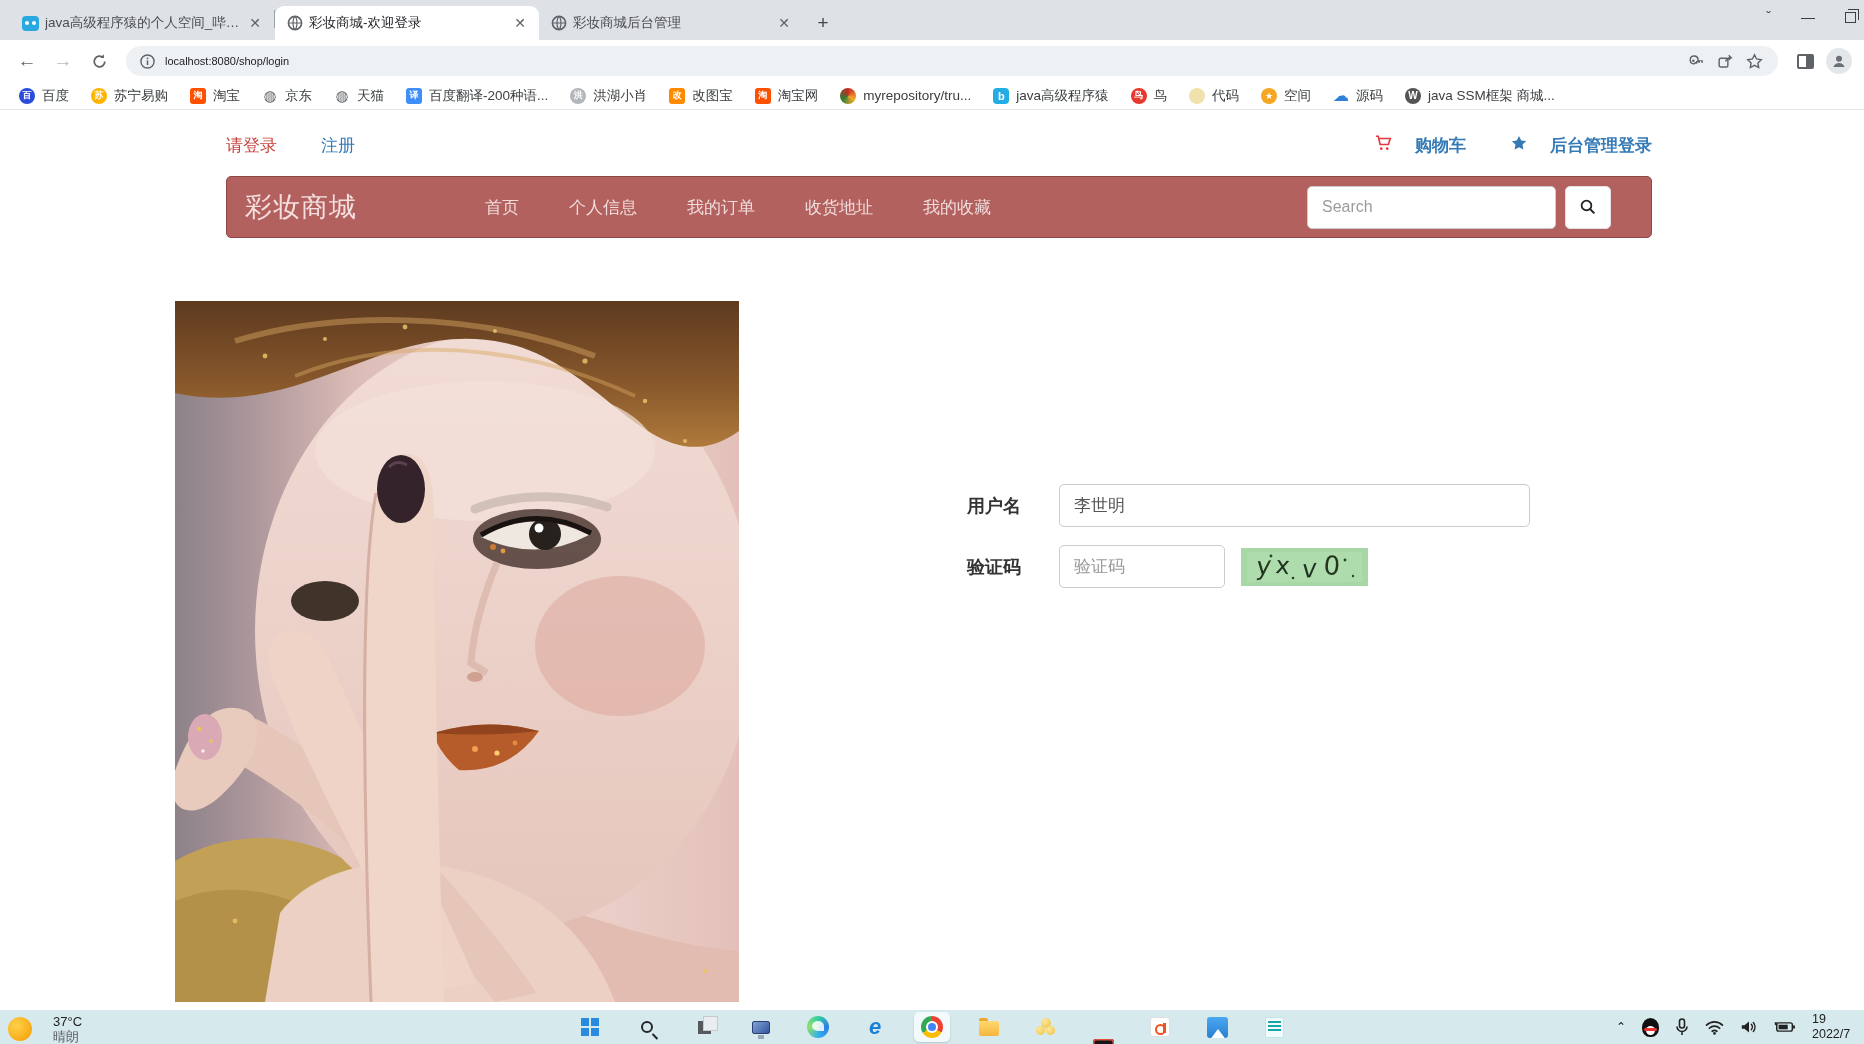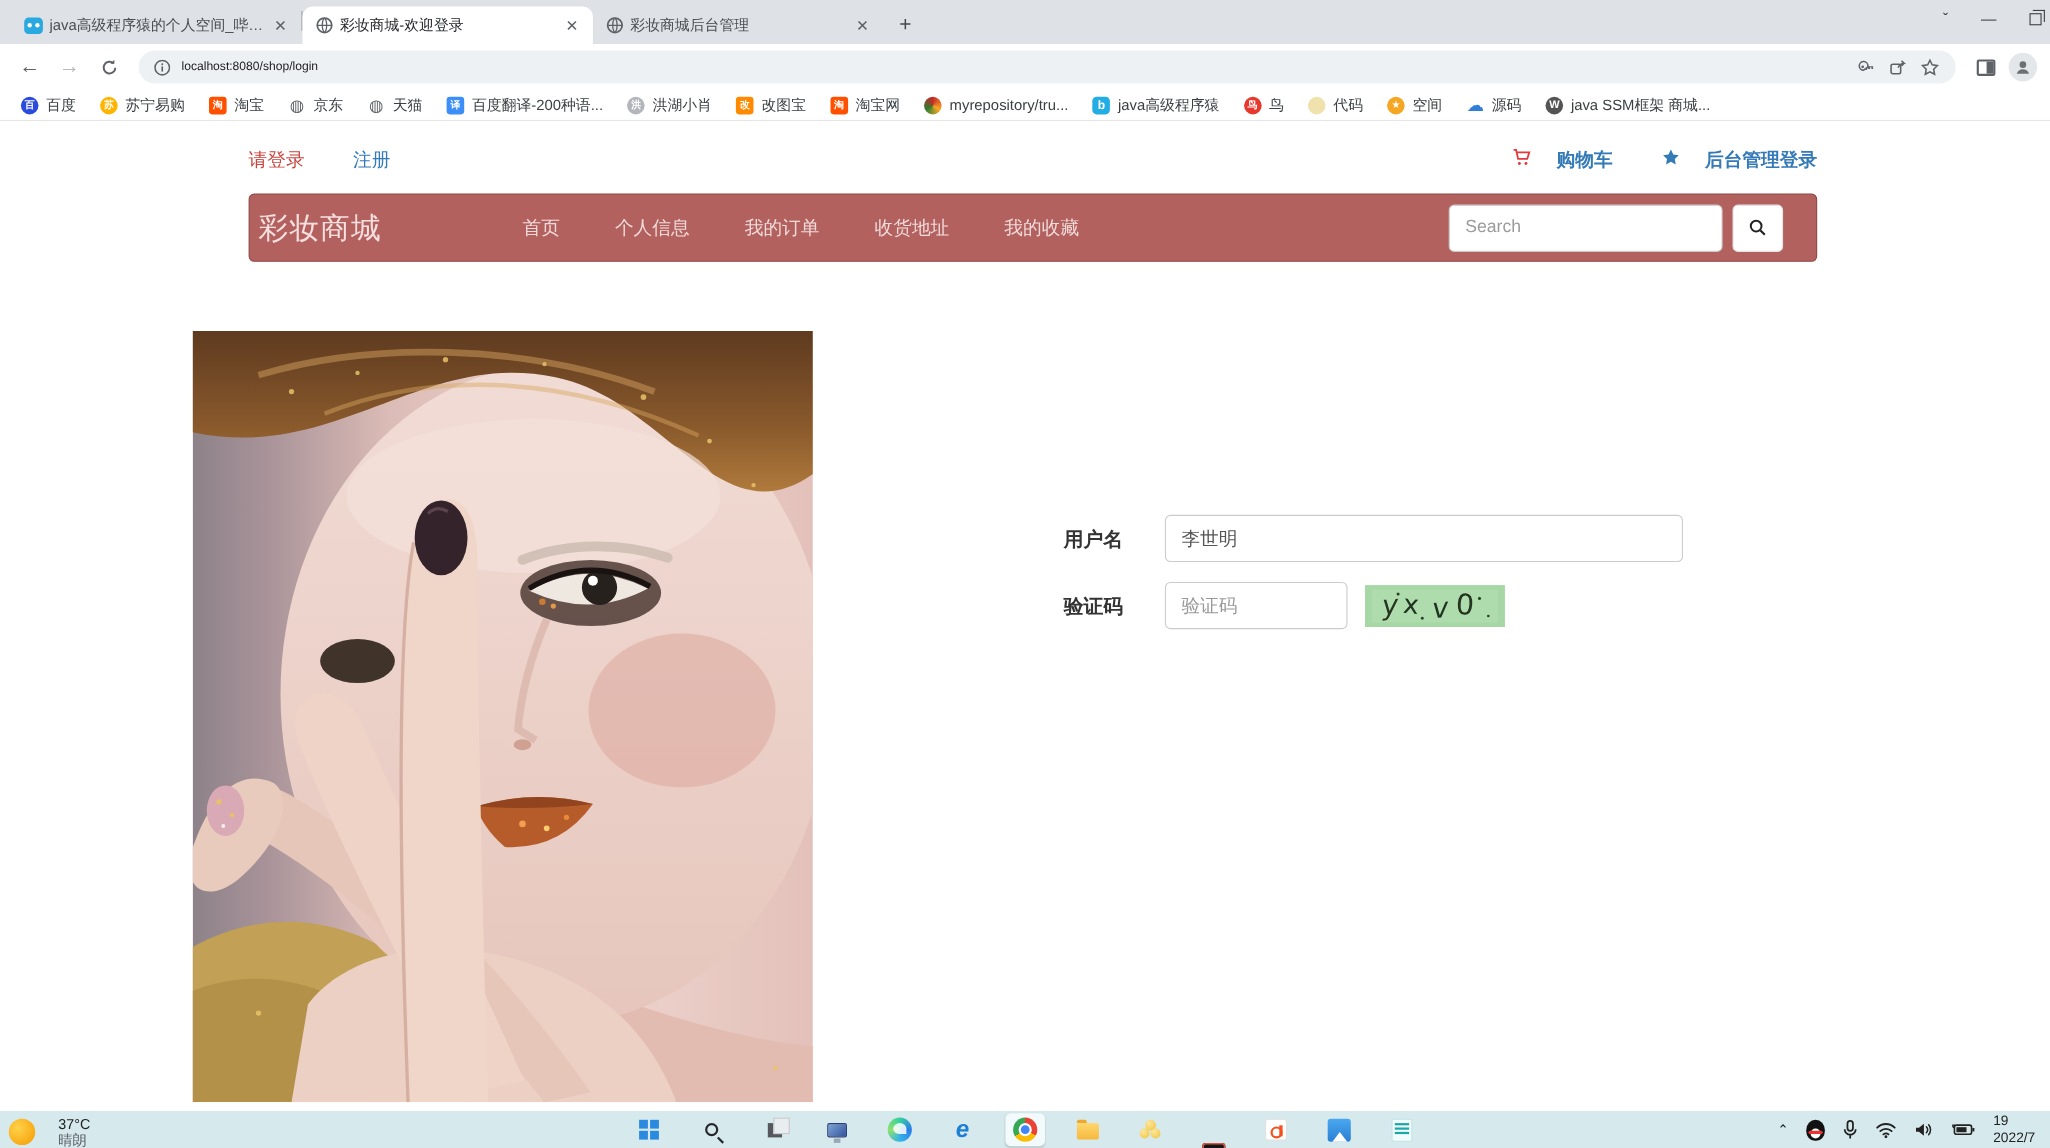--- a/index.html
+++ b/index.html
@@ -44,33 +44,33 @@
   
   .page { position:relative; height:900px; background:#fff; }
   .topbar { position:absolute; top:24px; left:226px; right:212px; display:flex; justify-content:space-between; font-size:17px; }
   .topbar-left, .topbar-right { display:flex; gap:44px; align-items:center; }
   .link-red { color:var(--red); }
   .link-blue { color:var(--blue); }
   .iconlink { display:flex; align-items:flex-start; gap:22px; color:var(--blue);font-weight:bold; }
 
   .navbar { position:absolute; top:66px; left:226px; width:1426px; height:62px;
             background:var(--navbar-bg); border:1px solid var(--navbar-border); border-radius:5px;
-            display:flex; align-items:center; padding:0 8px; }
+            display:flex; align-items:center; padding:0 18px; }
   .brand { font-size:27px; color:#f5dfdf; letter-spacing:1px; }
   .nav-items { display:flex; list-style:none; margin-left:128px; gap:50px; }
   .nav-items li { font-size:17px; color:#f0dada; }
   .nav-search { margin-left:auto; display:flex; gap:9px; align-items:center; margin-right:22px; }
   .nav-search input { width:249px; height:43px; border:1px solid #ccc; border-radius:5px; padding:0 14px; font-size:16px; color:#555; outline:none; font-family:inherit; }
   .nav-search input::placeholder { color:#9b9b9b; }
   .search-btn { width:46px; height:43px; background:#fff; border:1px solid #e3e3e3; border-radius:5px; display:flex; align-items:center; justify-content:center; }
 
   .photo { position:absolute; left:175px; top:191px; width:564px; height:701px; overflow:hidden; }
   .photo svg { display:block; width:100%; height:100%; }
 
-  .login-form { position:absolute; left:875px; top:358px; }
+  .login-form { position:absolute; left:875px; top:374px; }
   .frow { display:flex; align-items:center; margin-bottom:18px; }
   .flabel { width:146px; text-align:right; font-size:18px; font-weight:bold; color:#333; }
   .fctrl { margin-left:38px; }
   .text-input { width:471px; height:43px; border:1px solid #ccc; border-radius:5px; padding:0 14px; font-size:17px; color:#555; outline:none; font-family:inherit; background:#fff; }
   .text-input::placeholder { color:#999; }
   .fake-input { width:471px; height:43px; border:1px solid var(--focus); border-radius:5px; padding:0 14px;
                 display:flex; align-items:center; background:#fff;
                 box-shadow:inset 0 1px 1px rgba(0,0,0,.075), 0 0 8px rgba(102,175,233,.6); position:relative; }
   .pw-dots { font-size:13px; letter-spacing:2px; color:#333; }
   .caret { width:1px; height:20px; background:#222; margin-left:1px; animation:blink 1s steps(1) infinite; }

